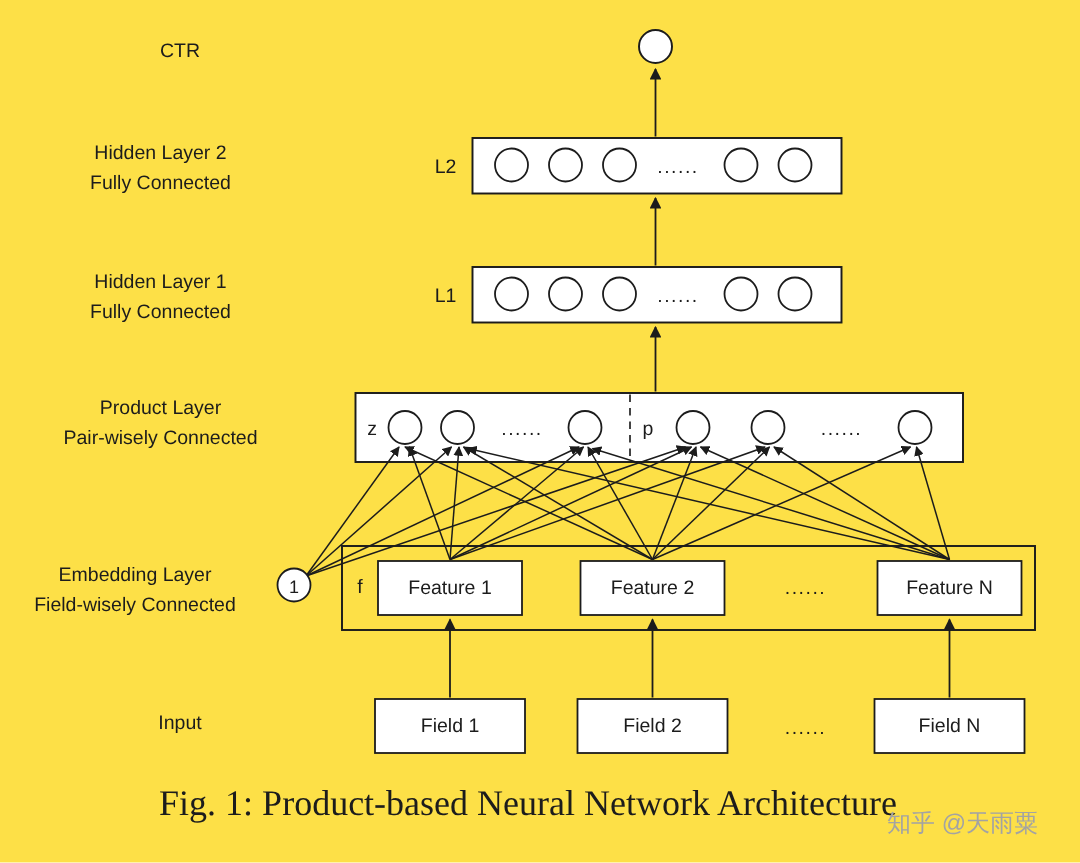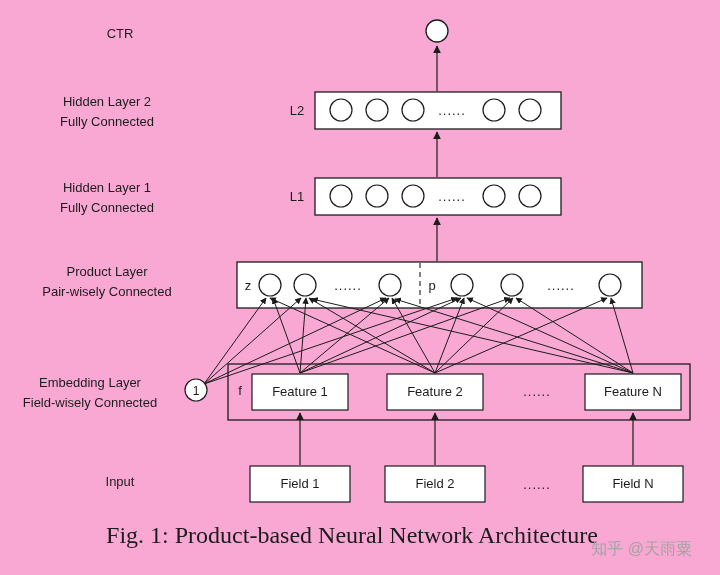--- a/index.html
+++ b/index.html
@@ -1,16 +1,16 @@
 <!DOCTYPE html>
 <html><head>
 <meta charset="utf-8">
 <style>
   html, body { margin: 0; padding: 0; background: #ffffff; }
-  .figure-wrap { position: relative; width: 720px; height: 575px; background: #f9a8d4; overflow: hidden; }
+  .figure-wrap { position: relative; width: 720px; height: 575px; background: #fde047; overflow: hidden; }
   svg { display: block; }
   text { font-family: "Liberation Sans", sans-serif; fill: #1c1c1c; }
   .lbl   { font-size: 13px; }
   .tag   { font-size: 13px; }
   .dots  { font-size: 13px; letter-spacing: 1px; }
   .boxtext { font-size: 13px; }
   .small { font-size: 12px; }
   .caption { font-family: "Liberation Serif", serif; font-size: 24px; }
   .watermark { fill: #a3a3a3; font-size: 16px; }
 </style>

